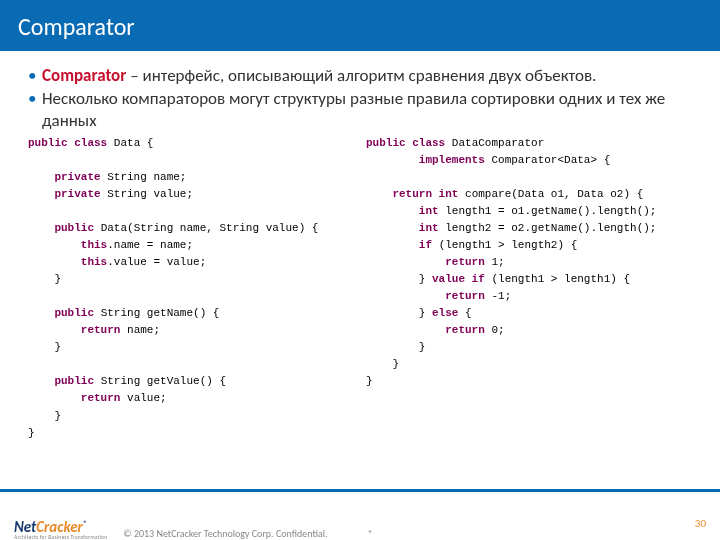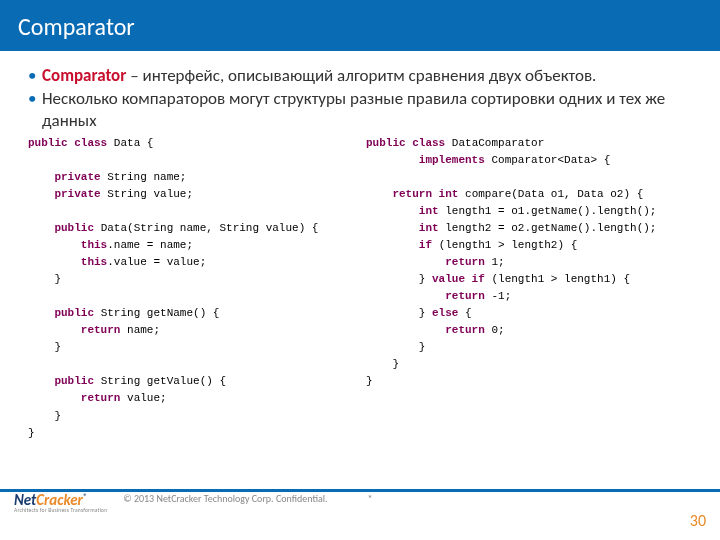--- a/index.html
+++ b/index.html
@@ -60,41 +60,41 @@
   .cls { color: #000; }
   .footer {
     position: absolute;
     bottom: 0;
     left: 0;
     right: 0;
     height: 48px;
     background: #fff;
     border-top: 0;
     display: flex;
-    align-items: flex-start;
+    align-items: flex-end;
     padding: 0 14px;
     font-size: 10px;
     color: #666;
   }
   .logo {
     display: flex;
     flex-direction: column;
     line-height: 1;
   }
   .logo-main { font-weight: 700; font-size: 15px; color: #1a3b6e; font-style: italic; }
   .logo-main .orange { color: #e98b2a; }
   .logo-sub { font-size: 5.5px; color: #888; letter-spacing: 0.2px; }
   .copyright { margin-left: 16px; color: #888; }
   .star { margin-left: 40px; color: #888; }
   .pagenum {
     position: absolute;
     right: 14px;
     bottom: 10px;
     color: #e98b2a;
-    font-size: 16px;
+    font-size: 11px;
   }
 </style>
 </head>
 <body>
 
 <div class="title-bar">Comparator</div>
 
 <div class="content">
   <ul class="bullets" id="bullets">
       <li><span class="term">Comparator</span> – интерфейс, описывающий алгоритм сравнения двух объектов.</li>

